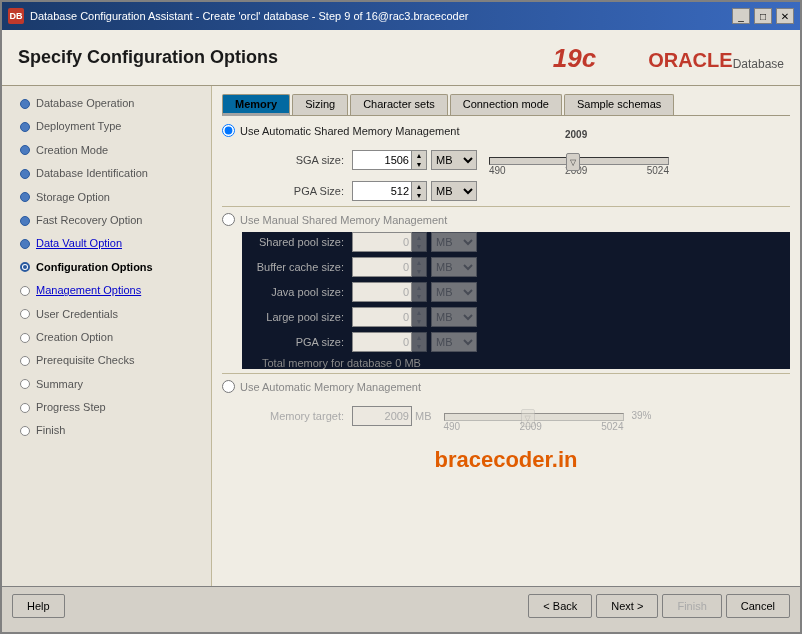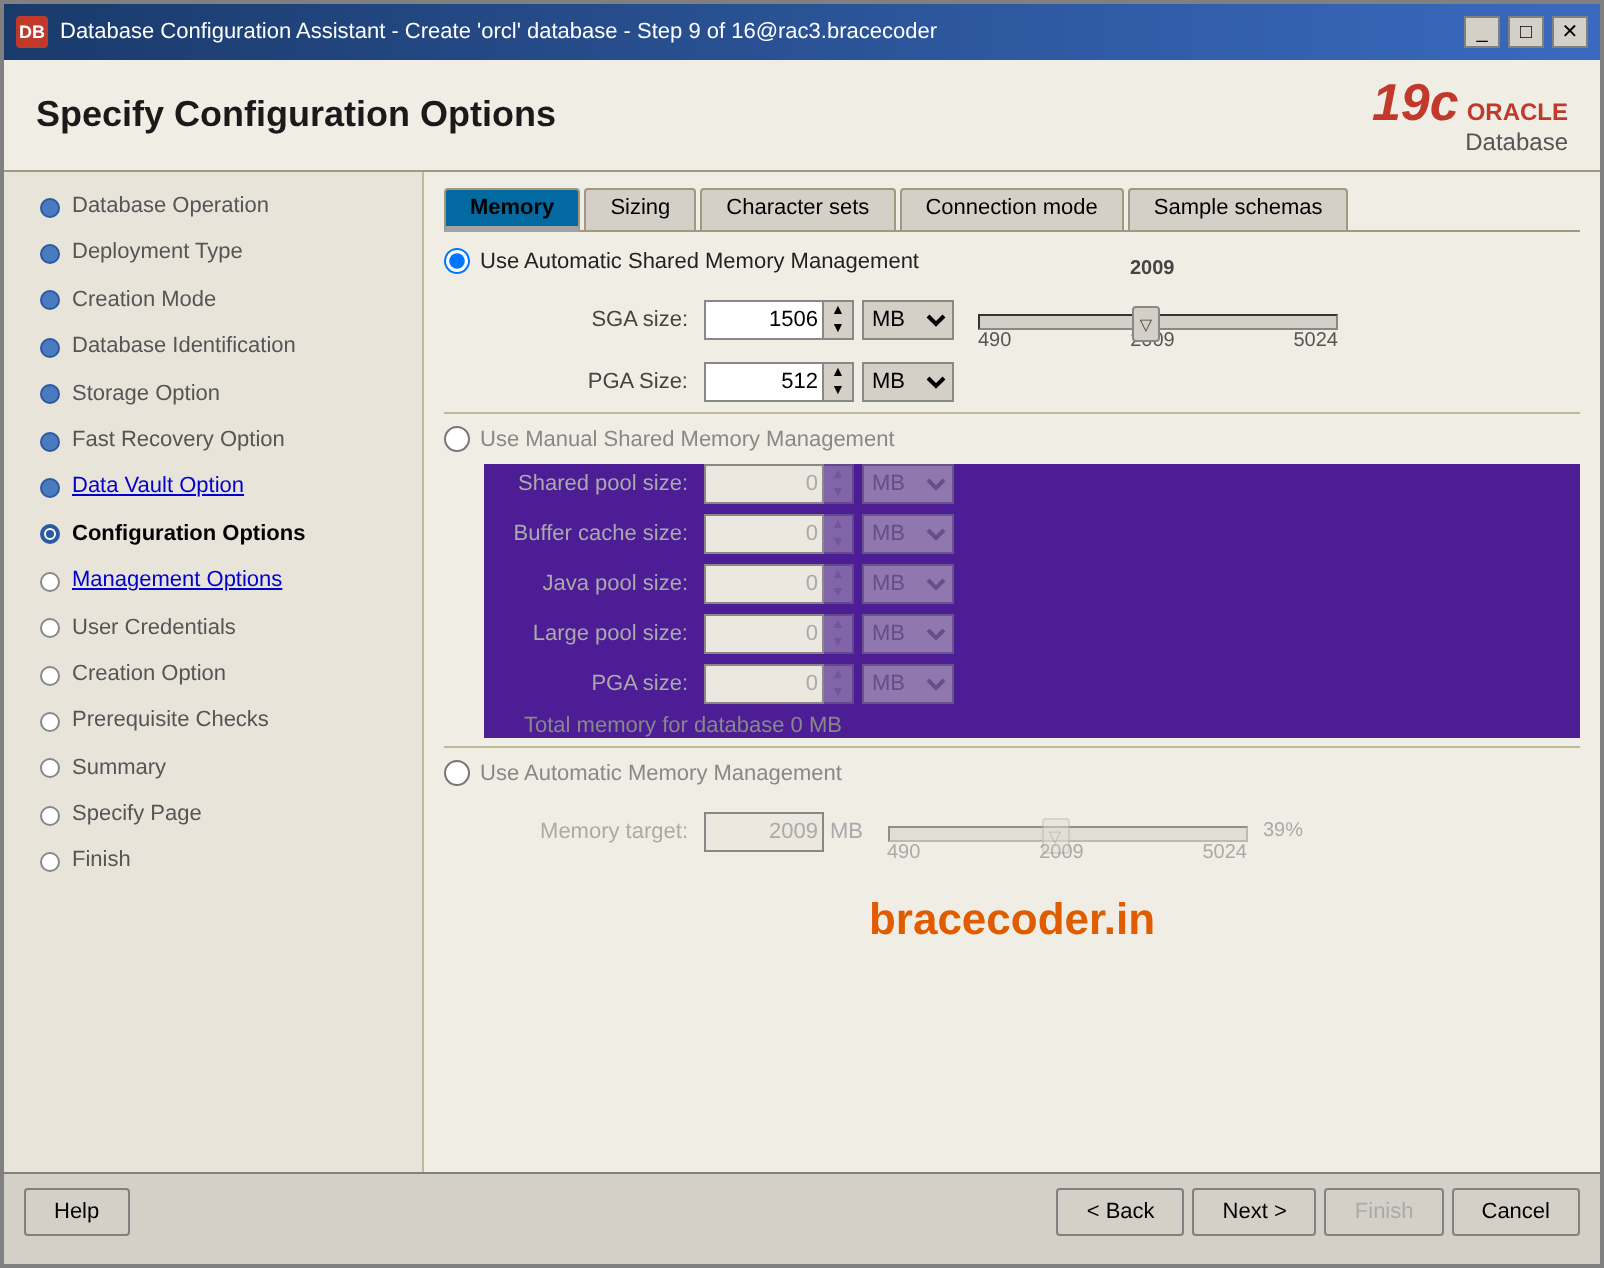--- a/index.html
+++ b/index.html
@@ -49,21 +49,21 @@
       padding: 0 16px;
       border-bottom: 1px solid #a09880;
     }
     #header-title {
       font-size: 18px;
       font-weight: bold;
       color: #1a1a1a;
     }
     #oracle-logo {
       display: flex;
-      flex-direction: column;
+      flex-direction: row;
       align-items: flex-end;
     }
     #oracle-logo .version {
       font-size: 28px;
       font-weight: bold;
       color: #c0392b;
       line-height: 1;
     }
     #oracle-logo .brand {
       font-size: 18px;
@@ -261,21 +261,21 @@
     .slider-labels {
       display: flex;
       justify-content: space-between;
       width: 180px;
       font-size: 10px;
       color: #555;
     }
     
     .disabled-section {
       color: #aaa;
-      background: #4c1d95;
+      background: #0f172a;
     }
     .disabled-input {
       background: #ece8e0;
       color: #aaa;
     }
     .section-divider {
       border: none;
       border-top: 1px solid #c0b89a;
       margin: 4px 0;
     }
@@ -326,21 +326,21 @@
     <div class="title-btn">□</div>
     <div class="title-btn">✕</div>
   </div>
 </div>
 
 <div id="header">
   <span id="header-title" style="font-size:18px;font-weight:bold;color:#1a1a1a;">Specify Configuration Options</span>
   <div id="oracle-logo">
     <div style="display:flex;align-items:baseline;gap:4px;">
       <span class="version" style="font-size:26px;font-weight:900;color:#c0392b;font-style:italic;">19c</span>
-      <span class="brand" style="font-size:12px;font-weight:bold;color:#c0392b;">ORACLE</span>
+      <span class="brand" style="font-size:20px;font-weight:bold;color:#c0392b;margin-left:48px;">ORACLE</span>
     </div>
     <span class="db" style="font-size:12px;color:#555;text-align:left;">Database</span>
   </div>
 </div>
 
 <div id="main">
 
   <div id="sidebar">
     <div class="sidebar-item">
       <div class="sidebar-dot filled"></div>
@@ -389,21 +389,21 @@
     <div class="sidebar-item">
       <div class="sidebar-dot"></div>
       <span>Prerequisite Checks</span>
     </div>
     <div class="sidebar-item">
       <div class="sidebar-dot"></div>
       <span>Summary</span>
     </div>
     <div class="sidebar-item">
       <div class="sidebar-dot"></div>
-      <span>Specify Page</span>
+      <span>Progress Step</span>
     </div>
     <div class="sidebar-item">
       <div class="sidebar-dot"></div>
       <span>Finish</span>
     </div>
   </div>
 
   <div id="content">
 
     <div id="tabs">

